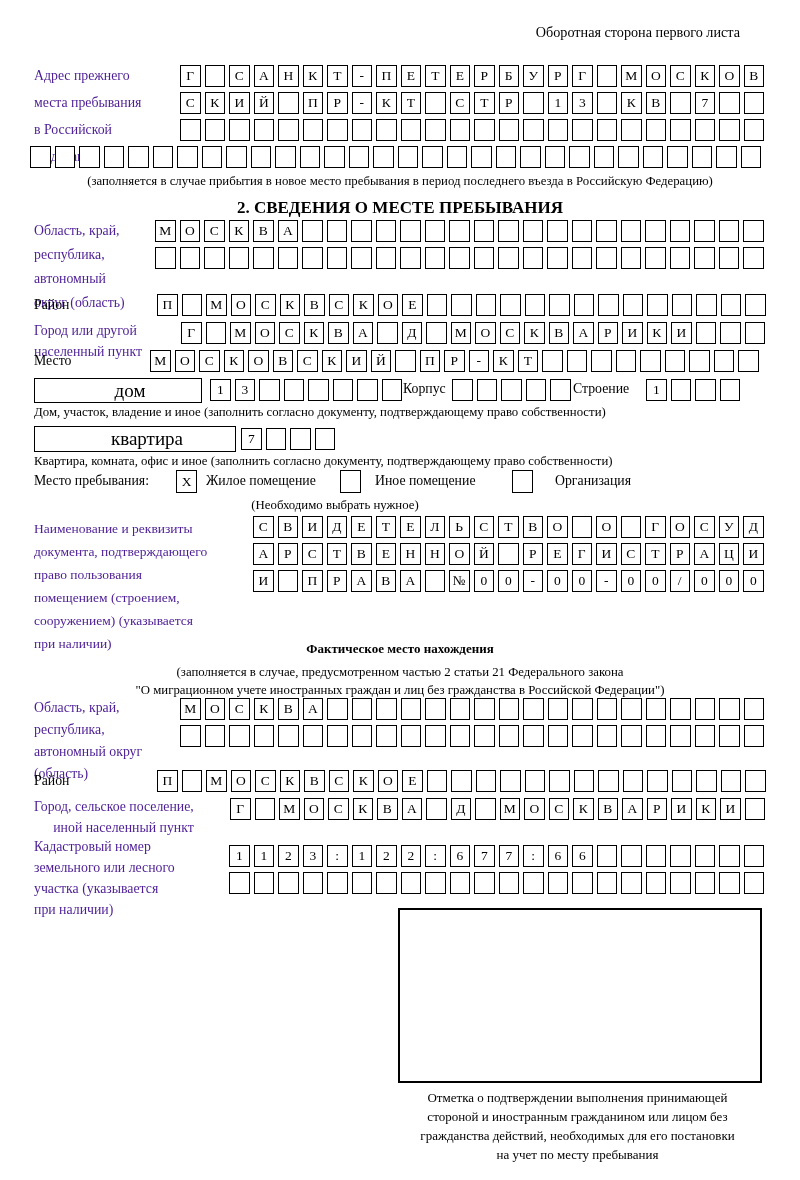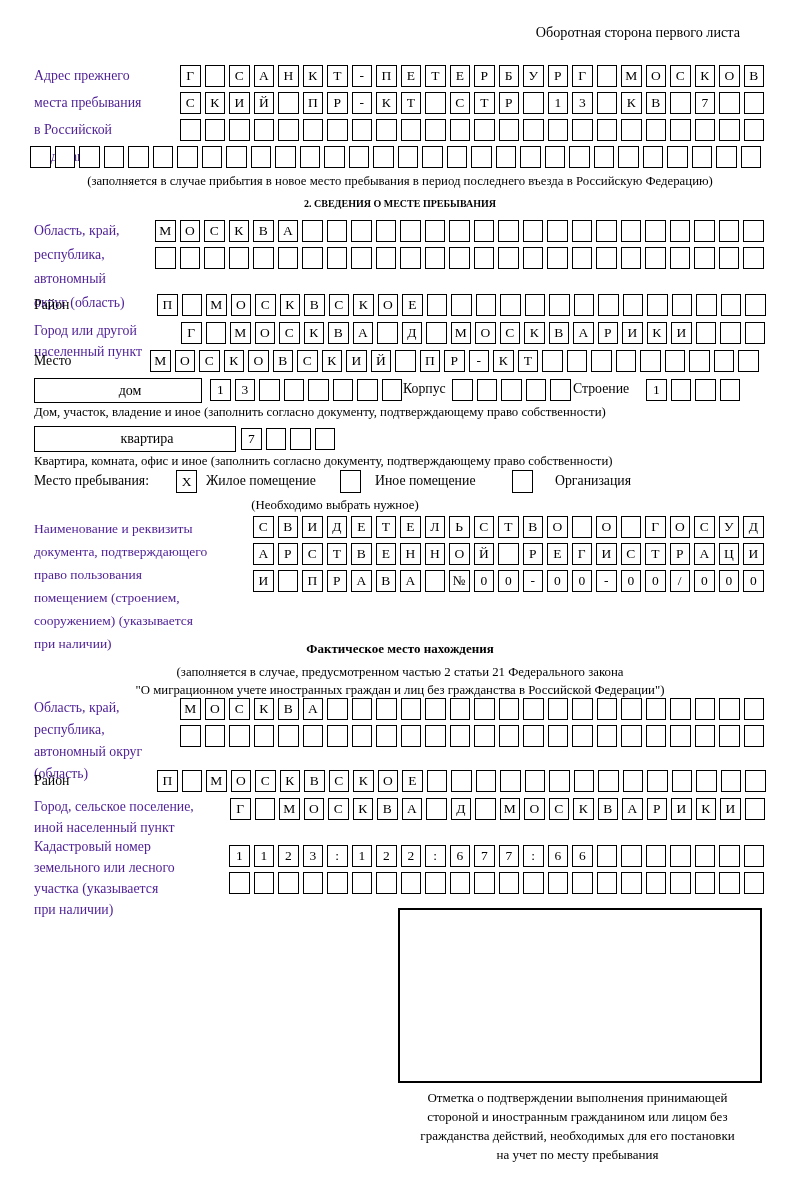--- a/index.html
+++ b/index.html
@@ -11,28 +11,28 @@
   .abs{position:absolute;}
   .lbl{position:absolute;font-size:13.8px;line-height:24px;white-space:pre-line;color:#4c1d95;}
   .cellrow{position:absolute;display:flex;gap:4px;}
   .cell{
     box-sizing:border-box;flex:0 0 20.5px;width:20.5px;height:22px;
     border:1.7px solid #000;display:flex;align-items:center;justify-content:center;
     font-size:13.5px;line-height:1;background:#fff;
   }
   .fieldbox{
     position:absolute;box-sizing:border-box;border:1.8px solid #000;height:25px;
-    display:flex;align-items:center;justify-content:center;font-size:14px;background:#fff;padding-left:24px;
+    display:flex;align-items:center;justify-content:center;font-size:19px;background:#fff;padding-left:24px;
   }
   .checkbox{
     position:absolute;box-sizing:border-box;width:21px;height:23px;border:1.7px solid #000;
     display:flex;align-items:center;justify-content:center;font-size:13.5px;background:#fff;
   }
   .note{position:absolute;font-size:12.8px;text-align:center;white-space:pre-line;}
-  .sect-title{position:absolute;left:0;width:800px;text-align:center;font-weight:bold;font-size:10px;}
+  .sect-title{position:absolute;left:0;width:800px;text-align:center;font-weight:bold;font-size:17px;}
   .page-title{position:absolute;font-size:14.2px;}
   .inline-lbl{position:absolute;font-size:13.8px;white-space:nowrap;}
   .stamp-box{position:absolute;box-sizing:border-box;border:2px solid #000;background:#fff;}
 </style>
 </head>
 <body>
 
 <div class="page">
 
   <div class="page-title abs" style="top:24px;right:60px;margin-left:16px;">Оборотная сторона первого листа</div>
@@ -506,21 +506,21 @@
       <span class="cell"></span>
       <span class="cell"></span>
       <span class="cell"></span>
       <span class="cell"></span>
       <span class="cell"></span>
       <span class="cell"></span>
       <span class="cell"></span>
       <span class="cell"></span>
     </div>
 
-  <div class="lbl" style="left:34px;top:796px;line-height:21px;">Город, сельское поселение,
+  <div class="lbl" style="left:34px;top:796px;line-height:21px;text-align:right;">Город, сельское поселение,
 иной населенный пункт</div>
   <div class="cellrow" style="left:230px;top:798px;">
       <span class="cell">Г</span>
       <span class="cell"></span>
       <span class="cell">М</span>
       <span class="cell">О</span>
       <span class="cell">С</span>
       <span class="cell">К</span>
       <span class="cell">В</span>
       <span class="cell">А</span>

